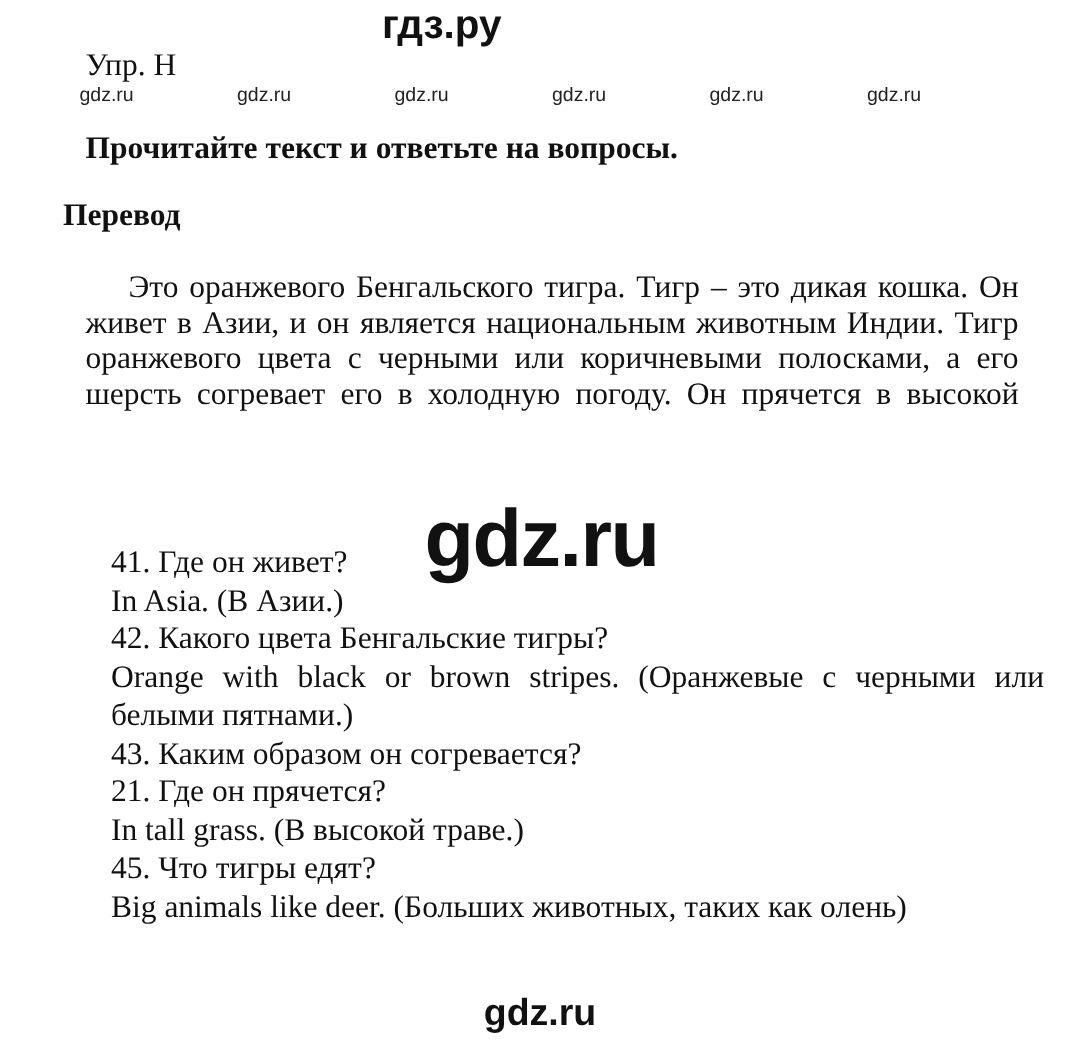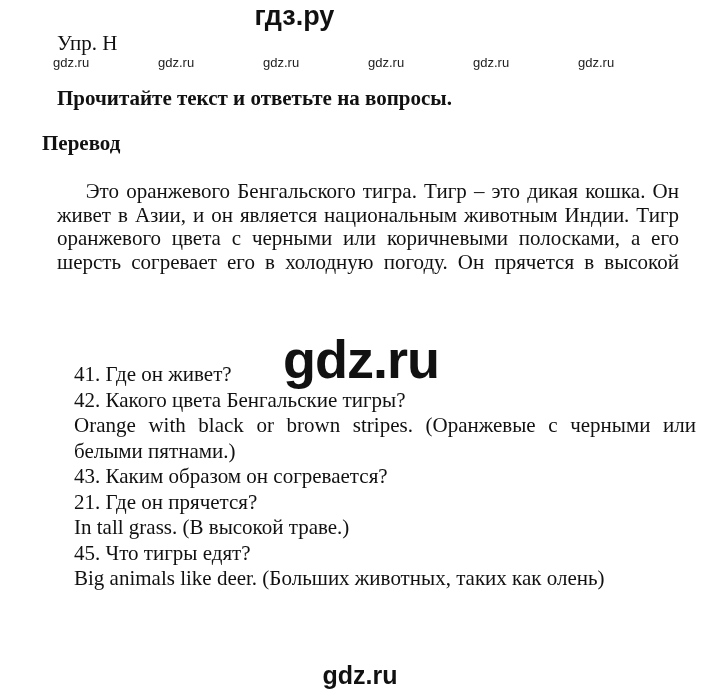--- a/index.html
+++ b/index.html
@@ -154,20 +154,21 @@
   <span class="line first" style="white-space:pre; text-align-last:justify;">    Это оранжевого Бенгальского тигра. Тигр – это дикая кошка. Он</span>
   <span class="line">живет в Азии, и он является национальным животным Индии. Тигр</span>
   <span class="line">оранжевого цвета с черными или коричневыми полосками, а его</span>
   <span class="line">шерсть согревает его в холодную погоду. Он прячется в высокой</span>
 </div>
 
 <div class="big-watermark">gdz.ru</div>
 
 <div class="qa">
   <span class="row">41. Где он живет?</span>
+  <span class="row">In Asia. (В Азии.)</span>
   <span class="row">42. Какого цвета Бенгальские тигры?</span>
   <span class="row justify">Orange with black or brown stripes. (Оранжевые с черными или</span>
   <span class="row" style="margin-left:-57px; padding-left:57px;">белыми пятнами.)</span>
   <span class="row">43. Каким образом он согревается?</span>
   <span class="row">21. Где он прячется?</span>
   <span class="row">In tall grass. (В высокой траве.)</span>
   <span class="row">45. Что тигры едят?</span>
   <span class="row">Big animals like deer. (Больших животных, таких как олень)</span>
 </div>
 

